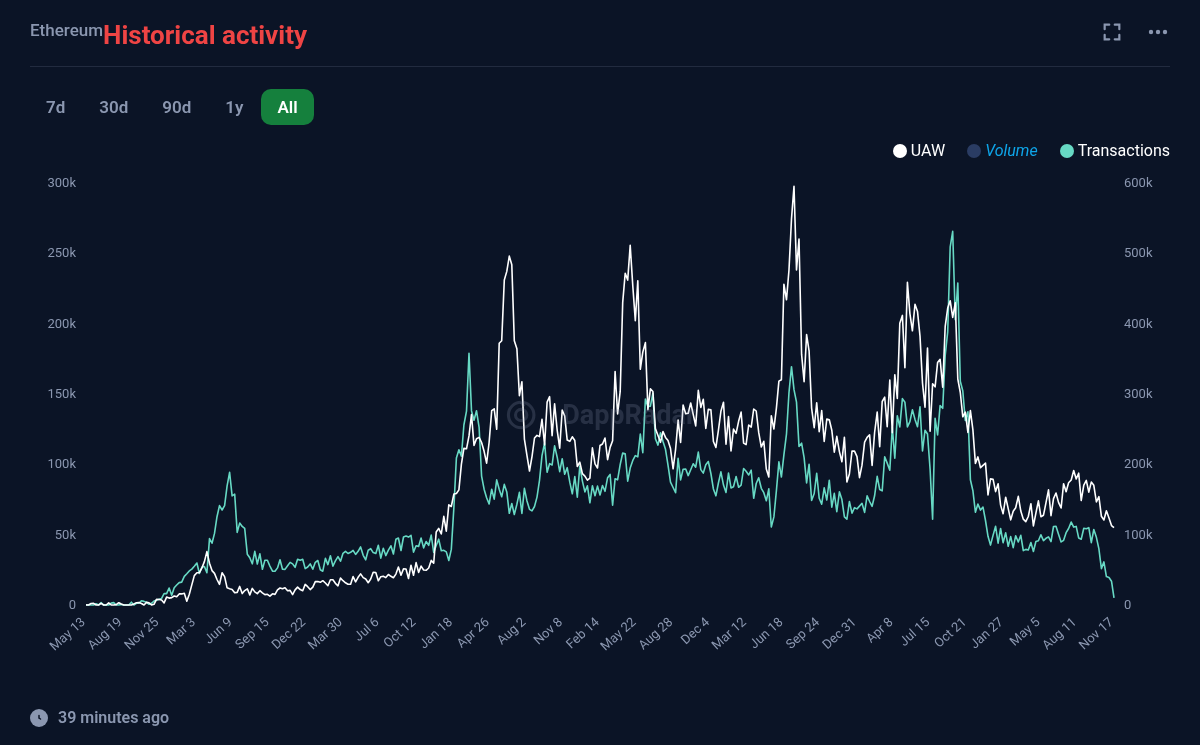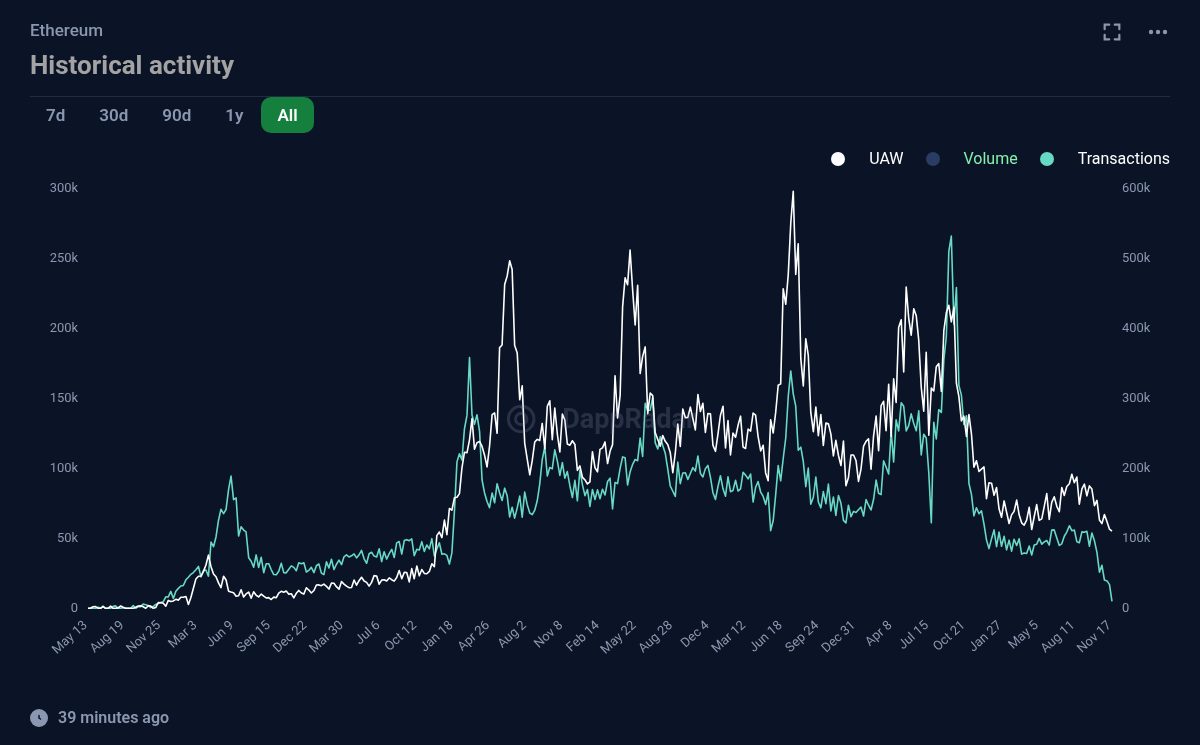--- a/index.html
+++ b/index.html
@@ -1,31 +1,31 @@
 <!DOCTYPE html>
 <html><head>
 <meta charset="utf-8">
 <style>
   * { box-sizing: border-box; margin: 0; padding: 0; }
   html, body { width: 1200px; height: 745px; background: #0b1426; font-family: -apple-system, BlinkMacSystemFont, "Segoe UI", Roboto, sans-serif; color: #fff; overflow: hidden; }
   .card { width: 1200px; height: 745px; padding: 20px 30px 18px 30px; display: flex; flex-direction: column; }
   .head-row { display: flex; align-items: flex-start; justify-content: space-between; }
-  .titles { display: flex; flex-direction: column; gap: 10px; }
+  .titles { display: flex; gap: 0; }
   .subtitle { color: #8b97b0; font-size: 17px; font-weight: 500; }
-  .title { color: #a3a3a3; font-size: 26px; font-weight: 700; }
+  .title { color: #ef4444; font-size: 26px; font-weight: 700; }
   .head-actions { display: flex; align-items: center; gap: 22px; color: #8b97b0; }
   .icon-btn { width: 24px; height: 24px; display: flex; align-items: center; justify-content: center; cursor: pointer; }
   .divider { height: 1px; background: rgba(139,151,176,0.18); margin-top: 16px; }
-  .range-row { display: flex; gap: 2px; }
+  .range-row { display: flex; gap: 2px; margin-top: 22px; }
   .range-btn { padding: 8px 16px; border-radius: 10px; color: #8b97b0; font-size: 17px; font-weight: 600; cursor: pointer; }
   .range-btn.active { background: #15803d; color: #fff; }
   .legend-row { display: flex; justify-content: flex-end; gap: 22px; margin-top: 16px; font-size: 16px; }
-  .legend-item { display: flex; align-items: center; gap: 24px; cursor: pointer; }
+  .legend-item { display: flex; align-items: center; gap: 4px; cursor: pointer; }
   .legend-dot { width: 14px; height: 14px; border-radius: 50%; }
-  .legend-item.dim { color: #86efac; }
+  .legend-item.dim { color: #0ea5e9; font-style: italic; }
   .chart-zone { position: relative; flex: 1; margin-top: 6px; }
   .watermark { position: absolute; left: 50%; top: 48%; transform: translate(-50%,-50%); display: flex; align-items: center; gap: 24px; color: rgba(139,151,176,0.22); font-size: 27px; font-weight: 700; pointer-events: none; z-index: 5;}
   .watermark svg { opacity: 0.9; }
   svg.plot { position: absolute; inset: 0; width: 100%; height: 100%; }
   .axis-label { font-size: 13px; fill: #8b97b0; }
   .xlabel { font-size: 13px; fill: #8b97b0; }
   .footer { display: flex; align-items: center; gap: 10px; color: #8b97b0; font-size: 16px; font-weight: 600; margin-top: 24px; }
   .clock { width: 18px; height: 18px; border-radius: 50%; background: #8b97b0; display:flex; align-items:center; justify-content:center;}
 </style>
 </head>

